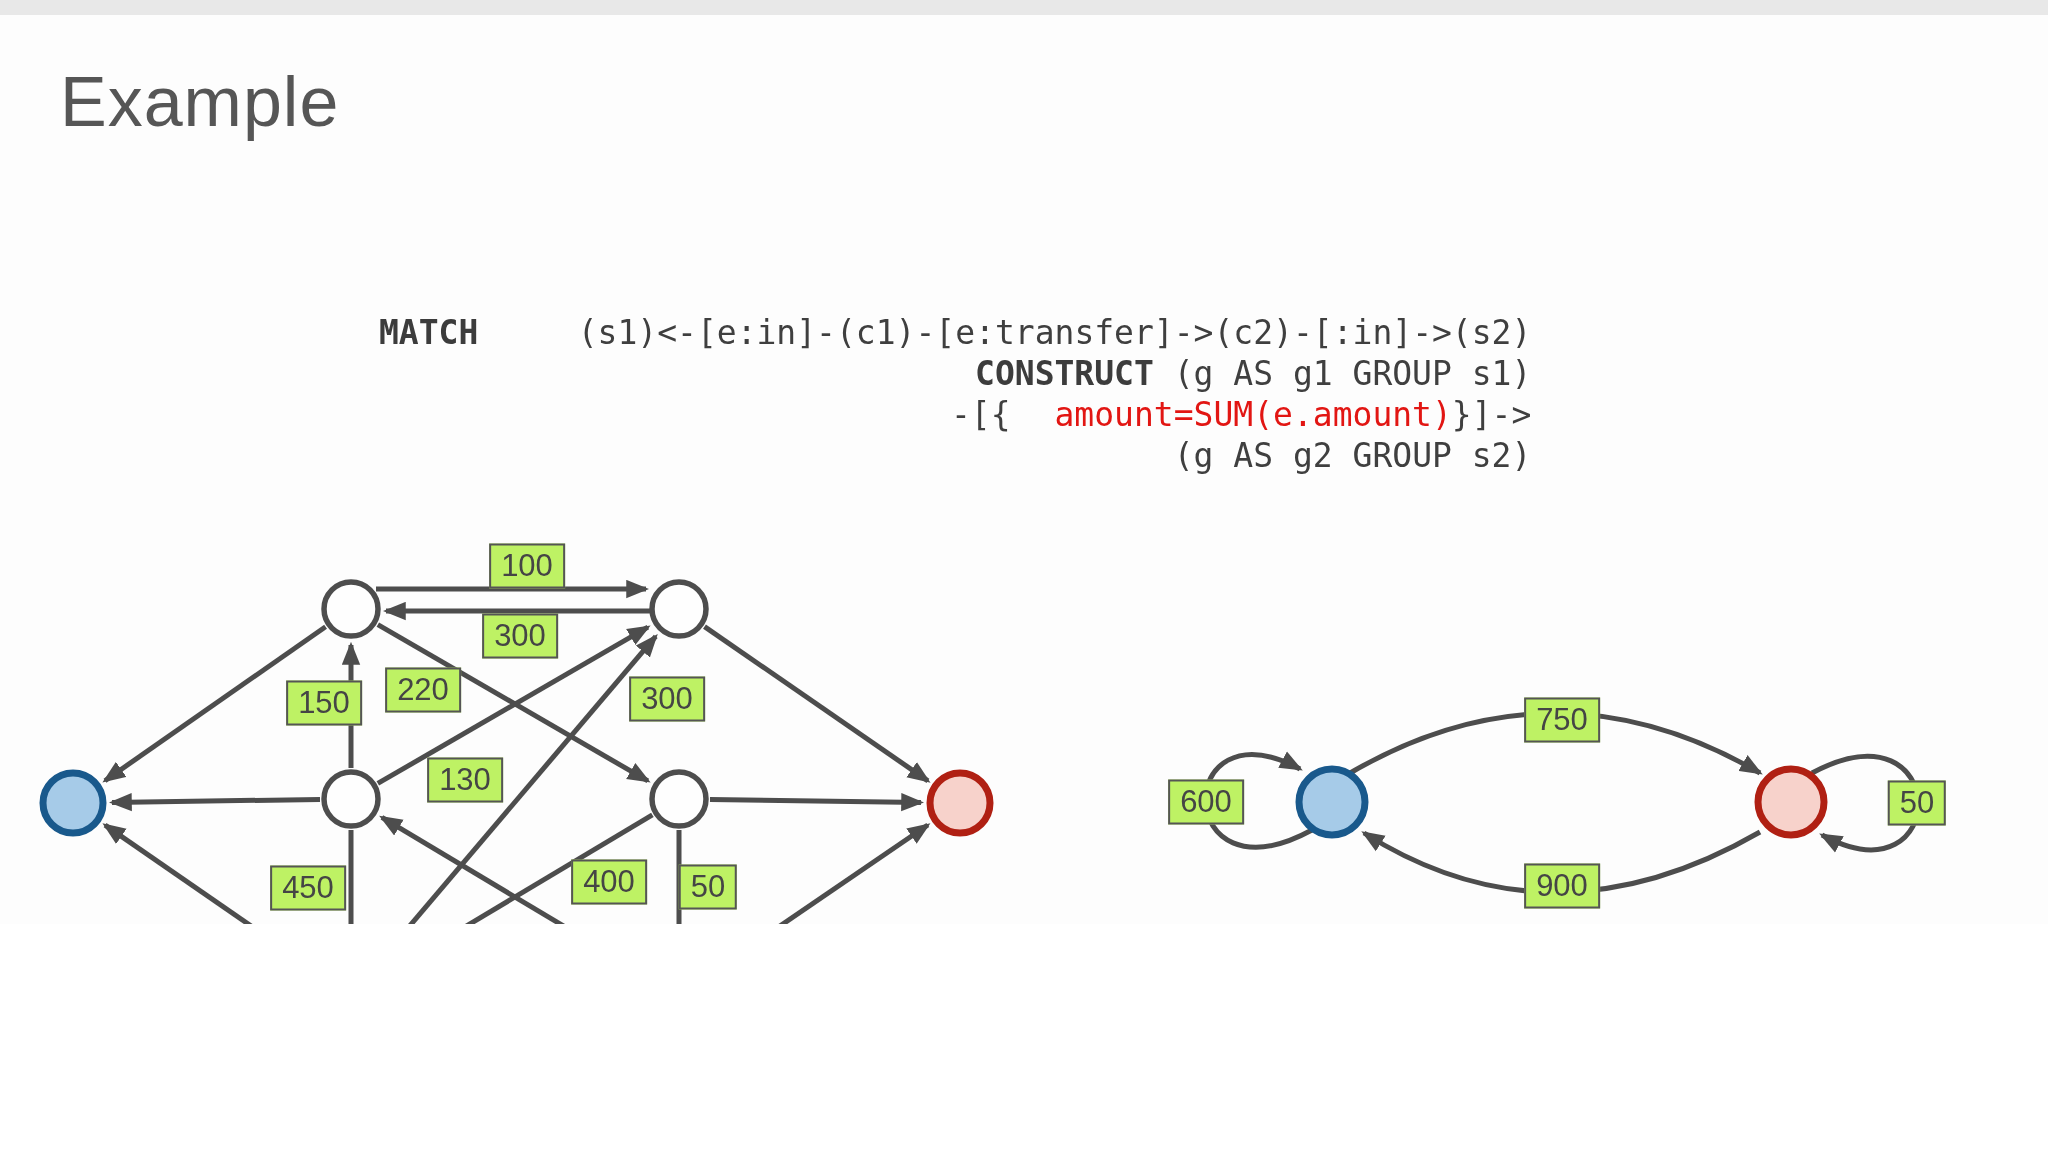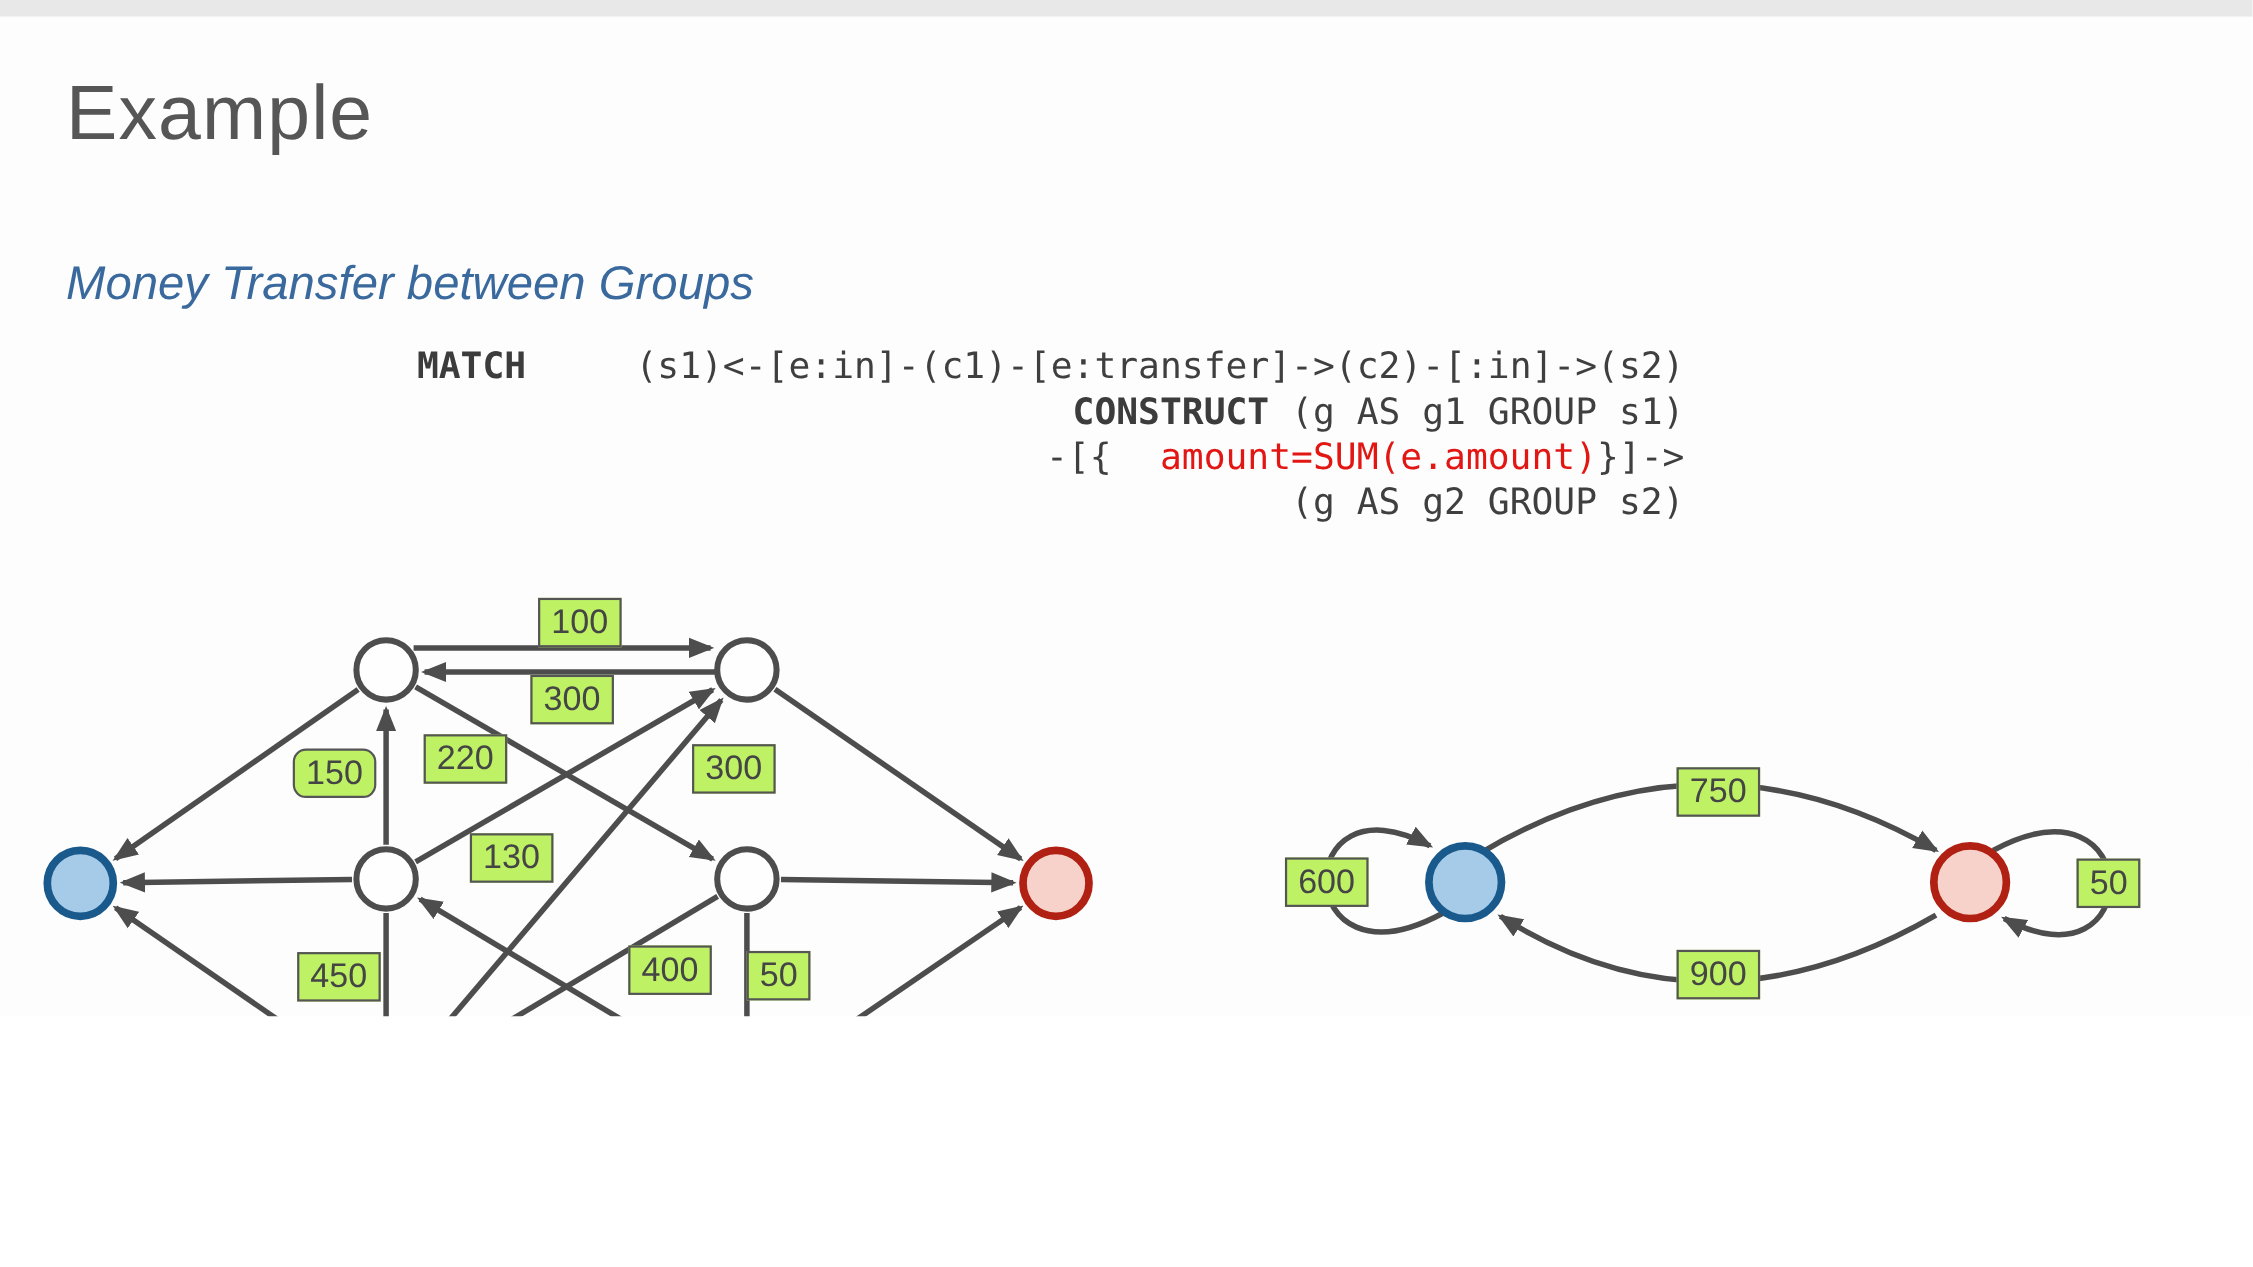--- a/index.html
+++ b/index.html
@@ -23,21 +23,20 @@
   #page-number{position:absolute;left:1976px;top:1096px;transform:translateX(-50%);
         font-size:41px;color:#a16207;}
 </style>
 </head>
 <body>
 
 <div id="slide">
   <div id="topbar"></div>
 
   <div id="title">Example</div>
-  <div id="subtitle">Money Transfer between Groups</div>
 
   <div id="code"><div><span class="seg-kw">MATCH</span><span class="seg-code">     </span><span class="seg-code">(s1)&lt;-[e:in]-(c1)-[e:transfer]-&gt;(c2)-[:in]-&gt;(s2)</span></div><div><span class="seg-kw">CONSTRUCT</span><span class="seg-code"> (g AS g1 GROUP s1)</span></div><div><span class="seg-code">          -[{</span><span class="seg-hl">amount=SUM(e.amount)</span><span class="seg-code">}]-&gt;</span></div><div><span class="seg-code">          (g AS g2 GROUP s2)</span></div></div>
 
   <svg id="graph-svg" width="2048" height="1152" viewBox="0 0 2048 1152">
     <defs>
       <marker id="arrow" viewBox="0 0 10 8" refX="8.6" refY="4" markerWidth="4.6" markerHeight="3.8" orient="auto" markerUnits="strokeWidth">
         <path d="M0,0 L10,4 L0,8 z" fill="#4d4d4d"></path>
       </marker>
     </defs>
   <line x1="376" y1="589" x2="646" y2="589" class="edge" marker-end="url(#arrow)"></line>
@@ -68,21 +67,21 @@
       <path d="M 1760 832 Q 1552 952 1364 833" class="edge" marker-end="url(#arrow)"></path>
       <path d="M 1312 830 C 1172 906 1172 700 1300 769" class="edge" marker-end="url(#arrow)"></path>
       <path d="M 1812 773 C 1952 698 1952 905 1822 835" class="edge" marker-end="url(#arrow)"></path>
       <circle cx="1332" cy="802" r="33" fill="#a6cbe8" stroke="#19598c" stroke-width="7"></circle>
       <circle cx="1791" cy="802" r="33" fill="#f7d2cb" stroke="#b02013" stroke-width="7"></circle>
     </svg>
 
   <div id="labels">
       <div class="elabel" style="left: 527px; top: 566px;">100</div>
       <div class="elabel" style="left: 520px; top: 636px;">300</div>
-      <div class="elabel" style="left: 304px; top: 703px; border-radius: 12px;">150</div>
+      <div class="elabel" style="left: 324px; top: 703px;">150</div>
       <div class="elabel" style="left: 423px; top: 690px;">220</div>
       <div class="elabel" style="left: 465px; top: 780px;">130</div>
       <div class="elabel" style="left: 667px; top: 699px;">300</div>
       <div class="elabel" style="left: 308px; top: 888px;">450</div>
       <div class="elabel" style="left: 609px; top: 882px;">400</div>
       <div class="elabel" style="left: 708px; top: 887px;">50</div>
       <div class="elabel" style="left: 570px; top: 980px;">100</div>
       <div class="elabel" style="left: 1562px; top: 720px;">750</div>
       <div class="elabel" style="left: 1562px; top: 886px;">900</div>
       <div class="elabel" style="left: 1206px; top: 802px;">600</div>

